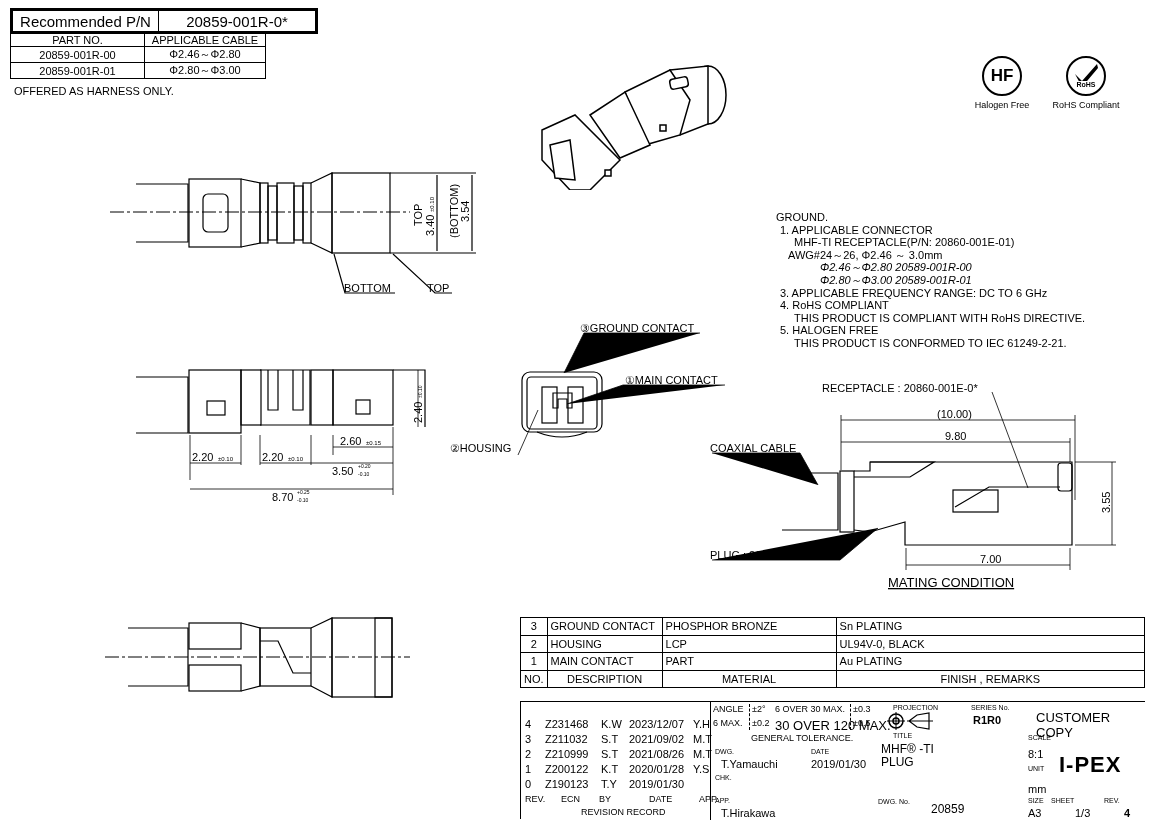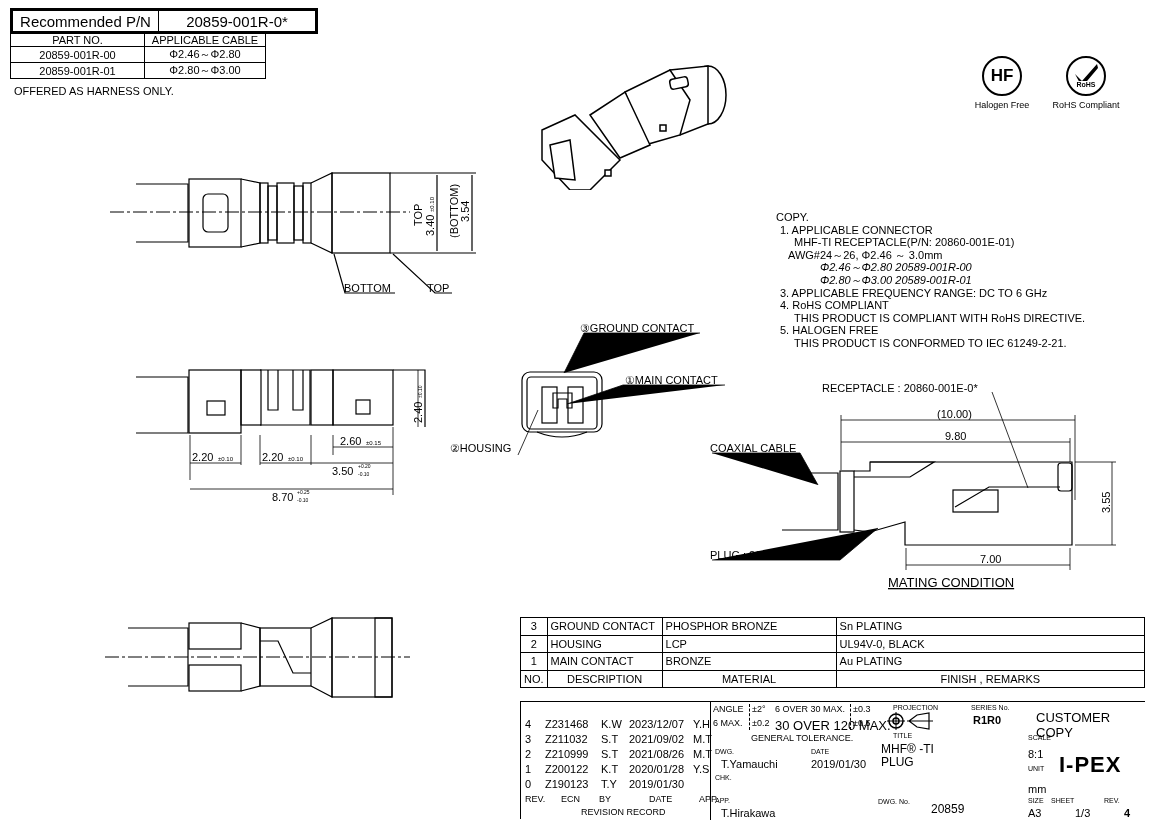--- a/index.html
+++ b/index.html
@@ -174,21 +174,21 @@
   </g>
   <g stroke="#000" stroke-width="0.8">
     <path d="M124 58 L144 18 L260 18 M127 89 L183 70 L285 70 M78 140 L98 95"></path>
   </g>
   <text x="140" y="17" font-size="11" font-family="Liberation Sans, sans-serif">③GROUND CONTACT</text>
   <text x="185" y="69" font-size="11" font-family="Liberation Sans, sans-serif">①MAIN CONTACT</text>
   <text x="10" y="137" font-size="11" font-family="Liberation Sans, sans-serif">②HOUSING</text>
 </svg>
 
 <div id="notes" class="abs">
-  <div>COPY.</div>
+  <div>GROUND.</div>
   <div class="i1">1. APPLICABLE CONNECTOR</div>
   <div class="i2">MHF-TI RECEPTACLE(P/N: 20860-001E-01)</div>
   <div class="i2" style="padding-left:12px">AWG#24～26, Φ2.46 ～ 3.0mm</div>
   <div class="i3">Φ2.46～Φ2.80  20589-001R-00</div>
   <div class="i3">Φ2.80～Φ3.00  20589-001R-01</div>
   <div class="i1">3. APPLICABLE FREQUENCY RANGE: DC TO 6 GHz</div>
   <div class="i1">4. RoHS COMPLIANT</div>
   <div class="i2">THIS PRODUCT IS COMPLIANT WITH RoHS DIRECTIVE.</div>
   <div class="i1">5. HALOGEN FREE</div>
   <div class="i2">THIS PRODUCT IS CONFORMED TO IEC 61249-2-21.</div>
@@ -229,21 +229,21 @@
       </tr>
   <tr>
         <td class="c">2</td>
         <td>HOUSING</td>
         <td>LCP</td>
         <td>UL94V-0, BLACK</td>
       </tr>
   <tr>
         <td class="c">1</td>
         <td>MAIN CONTACT</td>
-        <td>BRONZE</td>
+        <td>PART</td>
         <td>Au PLATING</td>
       </tr>
   <tr>
         <td class="c">NO.</td>
         <td class="c">DESCRIPTION</td>
         <td class="c">MATERIAL</td>
         <td class="c">FINISH , REMARKS</td>
       </tr>
 </tbody>
   </table>

